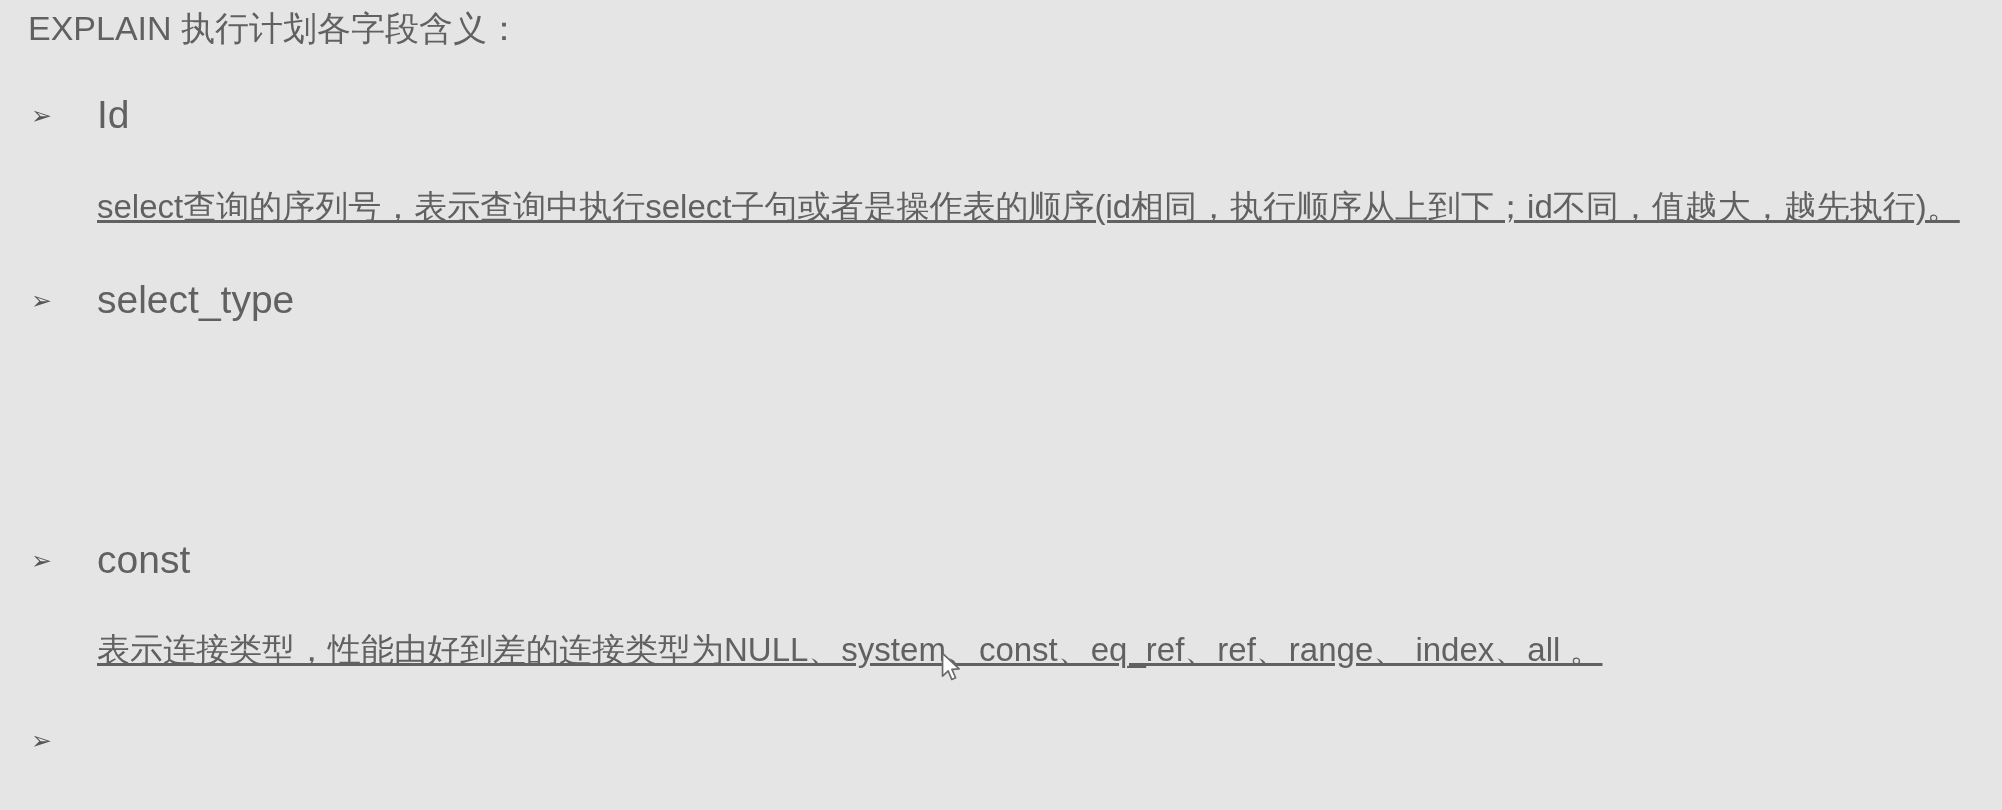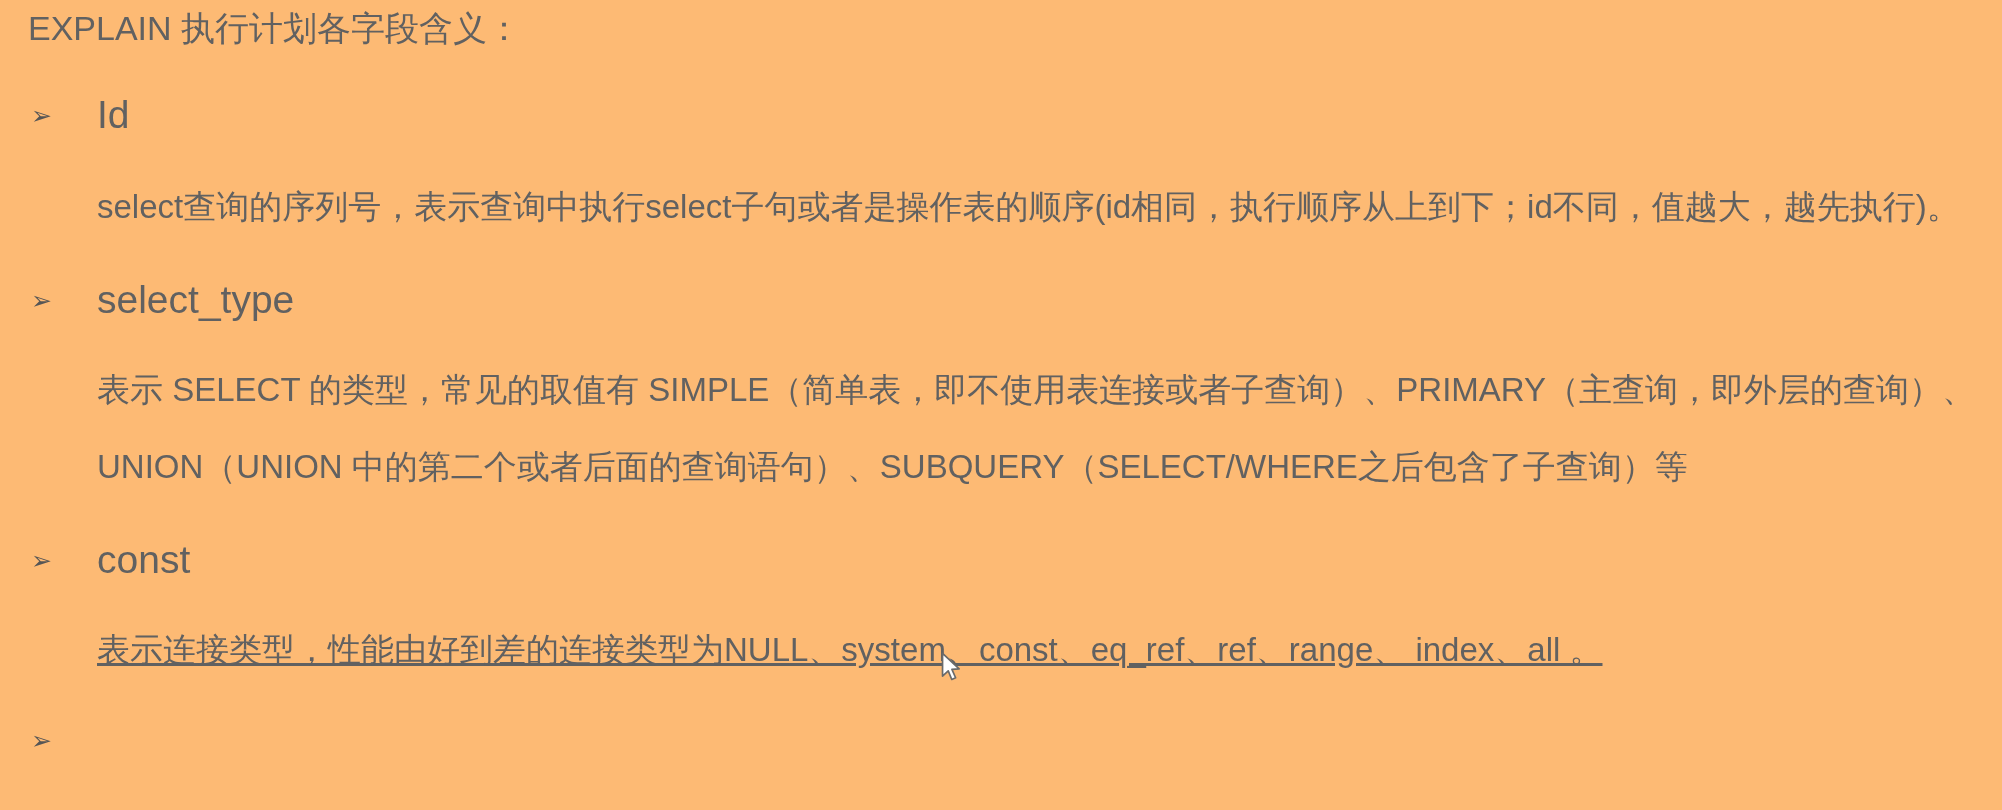--- a/index.html
+++ b/index.html
@@ -11,21 +11,21 @@
     height: 810px;
     background: #ffffff;
     overflow: hidden;
     font-family: "Liberation Sans", "DejaVu Sans", sans-serif;
     color: #616161;
   }
   .page {
     position: relative;
     width: 2002px;
     height: 810px;
-    background: #fdba74;
+    background: #e5e5e5;
   }
   .title {
     position: absolute;
     left: 28px;
     top: 6px;
     font-size: 34px;
     line-height: 44px;
     white-space: pre;
   }
   .term-row {
@@ -50,21 +50,21 @@
     position: absolute;
     left: 97px;
     font-size: 33px;
     line-height: 77px;
     white-space: pre-line;
   }
   #row-id        { top: 92px;  }
   #row-select-type { top: 277px; }
   #row-type      { top: 537px; }
   #row-possible-key { top: 717px; }
-  #desc-id          { top: 168px; }
+  #desc-id          { top: 168px; text-decoration: underline; }
   #desc-select-type { top: 351px; }
   #desc-type        { top: 611px; text-decoration: underline; }
   .cursor {
     position: absolute;
     left: 941px;
     top: 652px;
     width: 20px;
     height: 30px;
     pointer-events: none;
   }
@@ -79,22 +79,20 @@
   <div class="term-row" id="row-id">
     <span class="bullet">➢</span>
     <span class="term">Id</span>
   </div>
   <div class="desc" id="desc-id">select查询的序列号，表示查询中执行select子句或者是操作表的顺序(id相同，执行顺序从上到下；id不同，值越大，越先执行)。</div>
 
   <div class="term-row" id="row-select-type">
     <span class="bullet">➢</span>
     <span class="term">select_type</span>
   </div>
-  <div class="desc" id="desc-select-type">表示 SELECT 的类型，常见的取值有 SIMPLE（简单表，即不使用表连接或者子查询）、PRIMARY（主查询，即外层的查询）、
-UNION（UNION 中的第二个或者后面的查询语句）、SUBQUERY（SELECT/WHERE之后包含了子查询）等</div>
 
   <div class="term-row" id="row-type">
     <span class="bullet">➢</span>
     <span class="term">const</span>
   </div>
   <div class="desc" id="desc-type">表示连接类型，性能由好到差的连接类型为NULL、system、const、eq_ref、ref、range、 index、all 。</div>
 
   <div class="term-row" id="row-possible-key">
     <span class="bullet">➢</span>
   </div>

